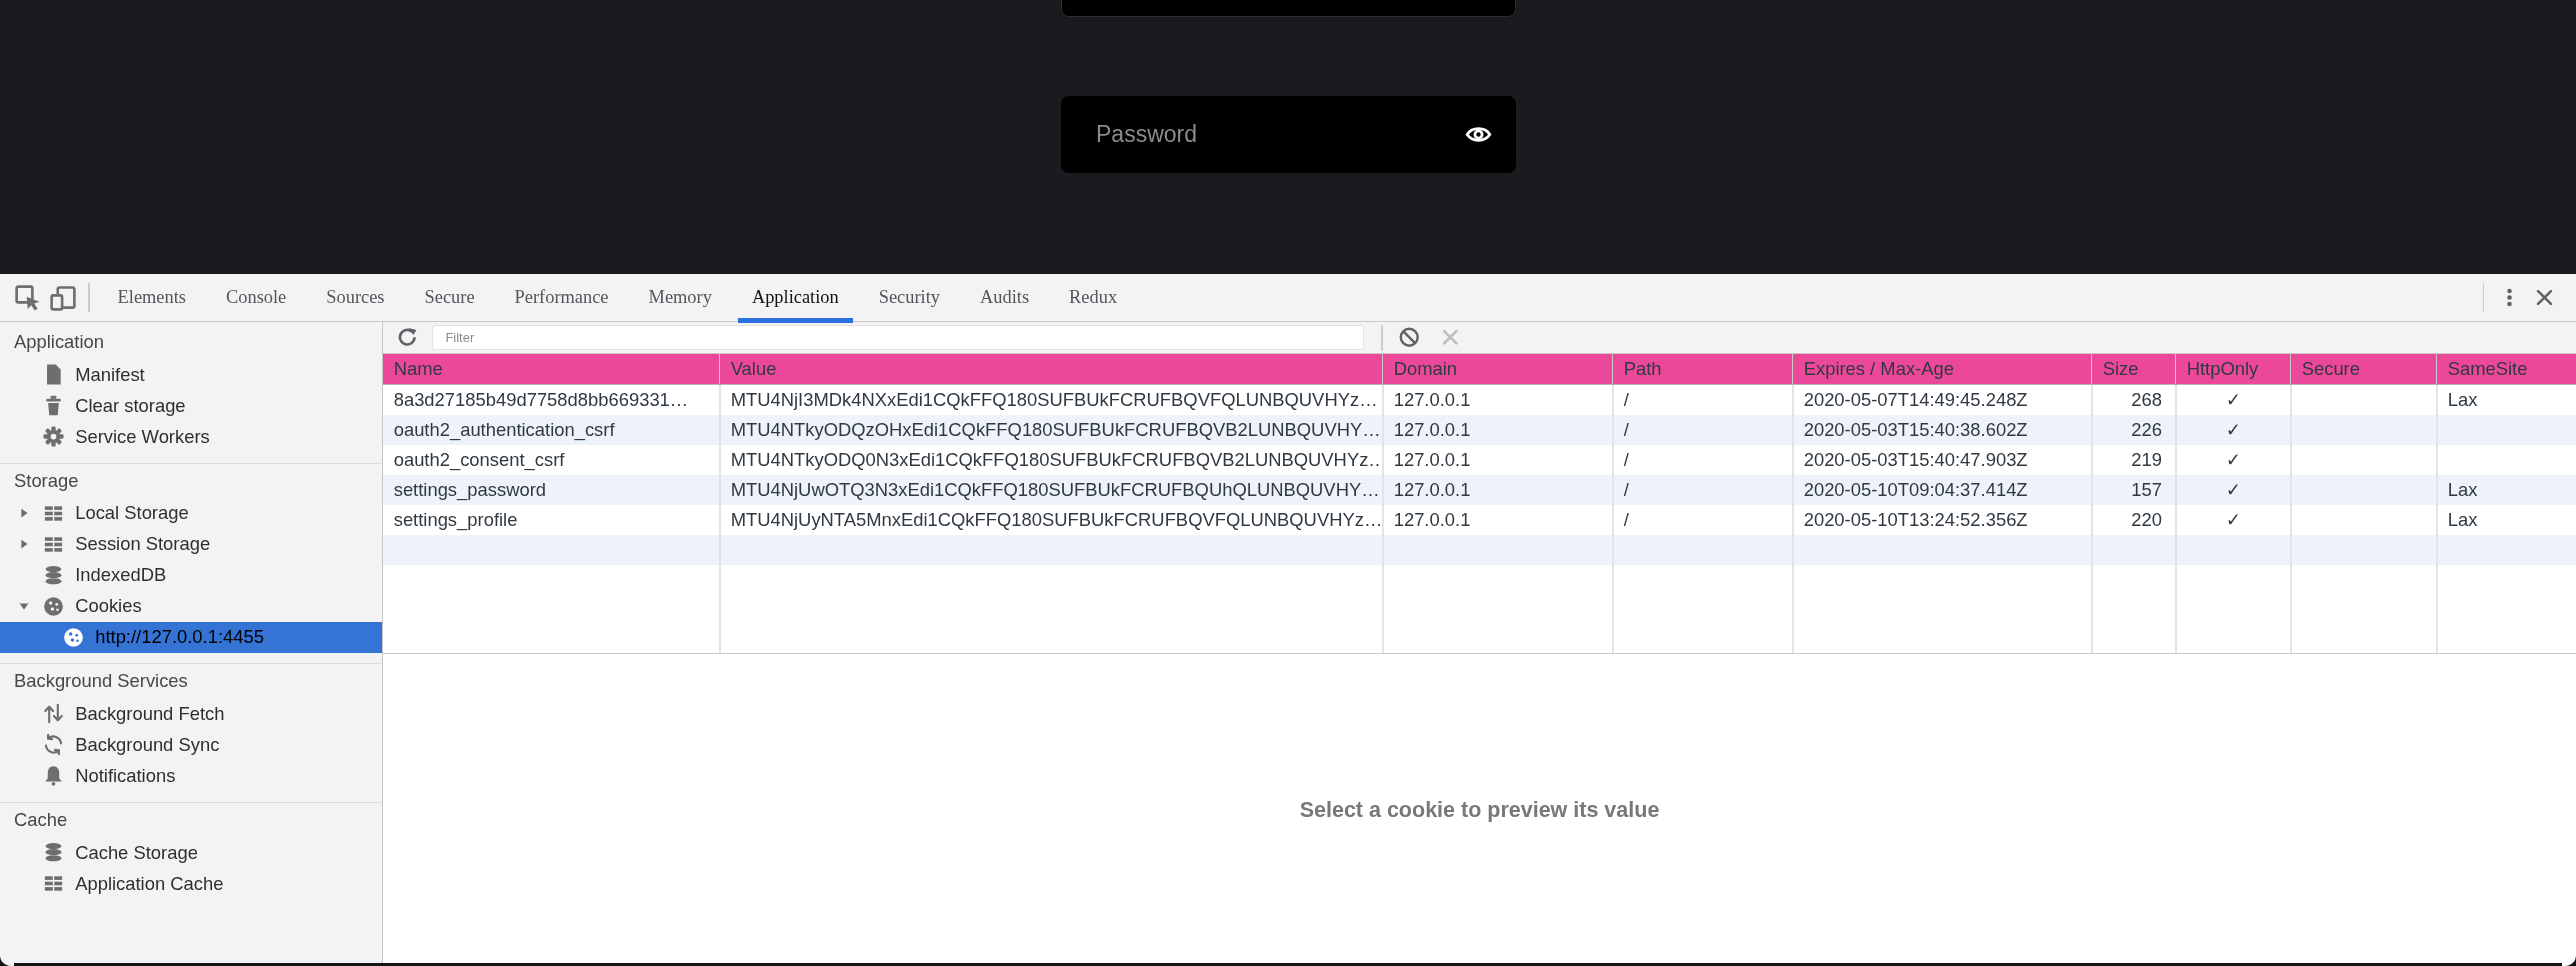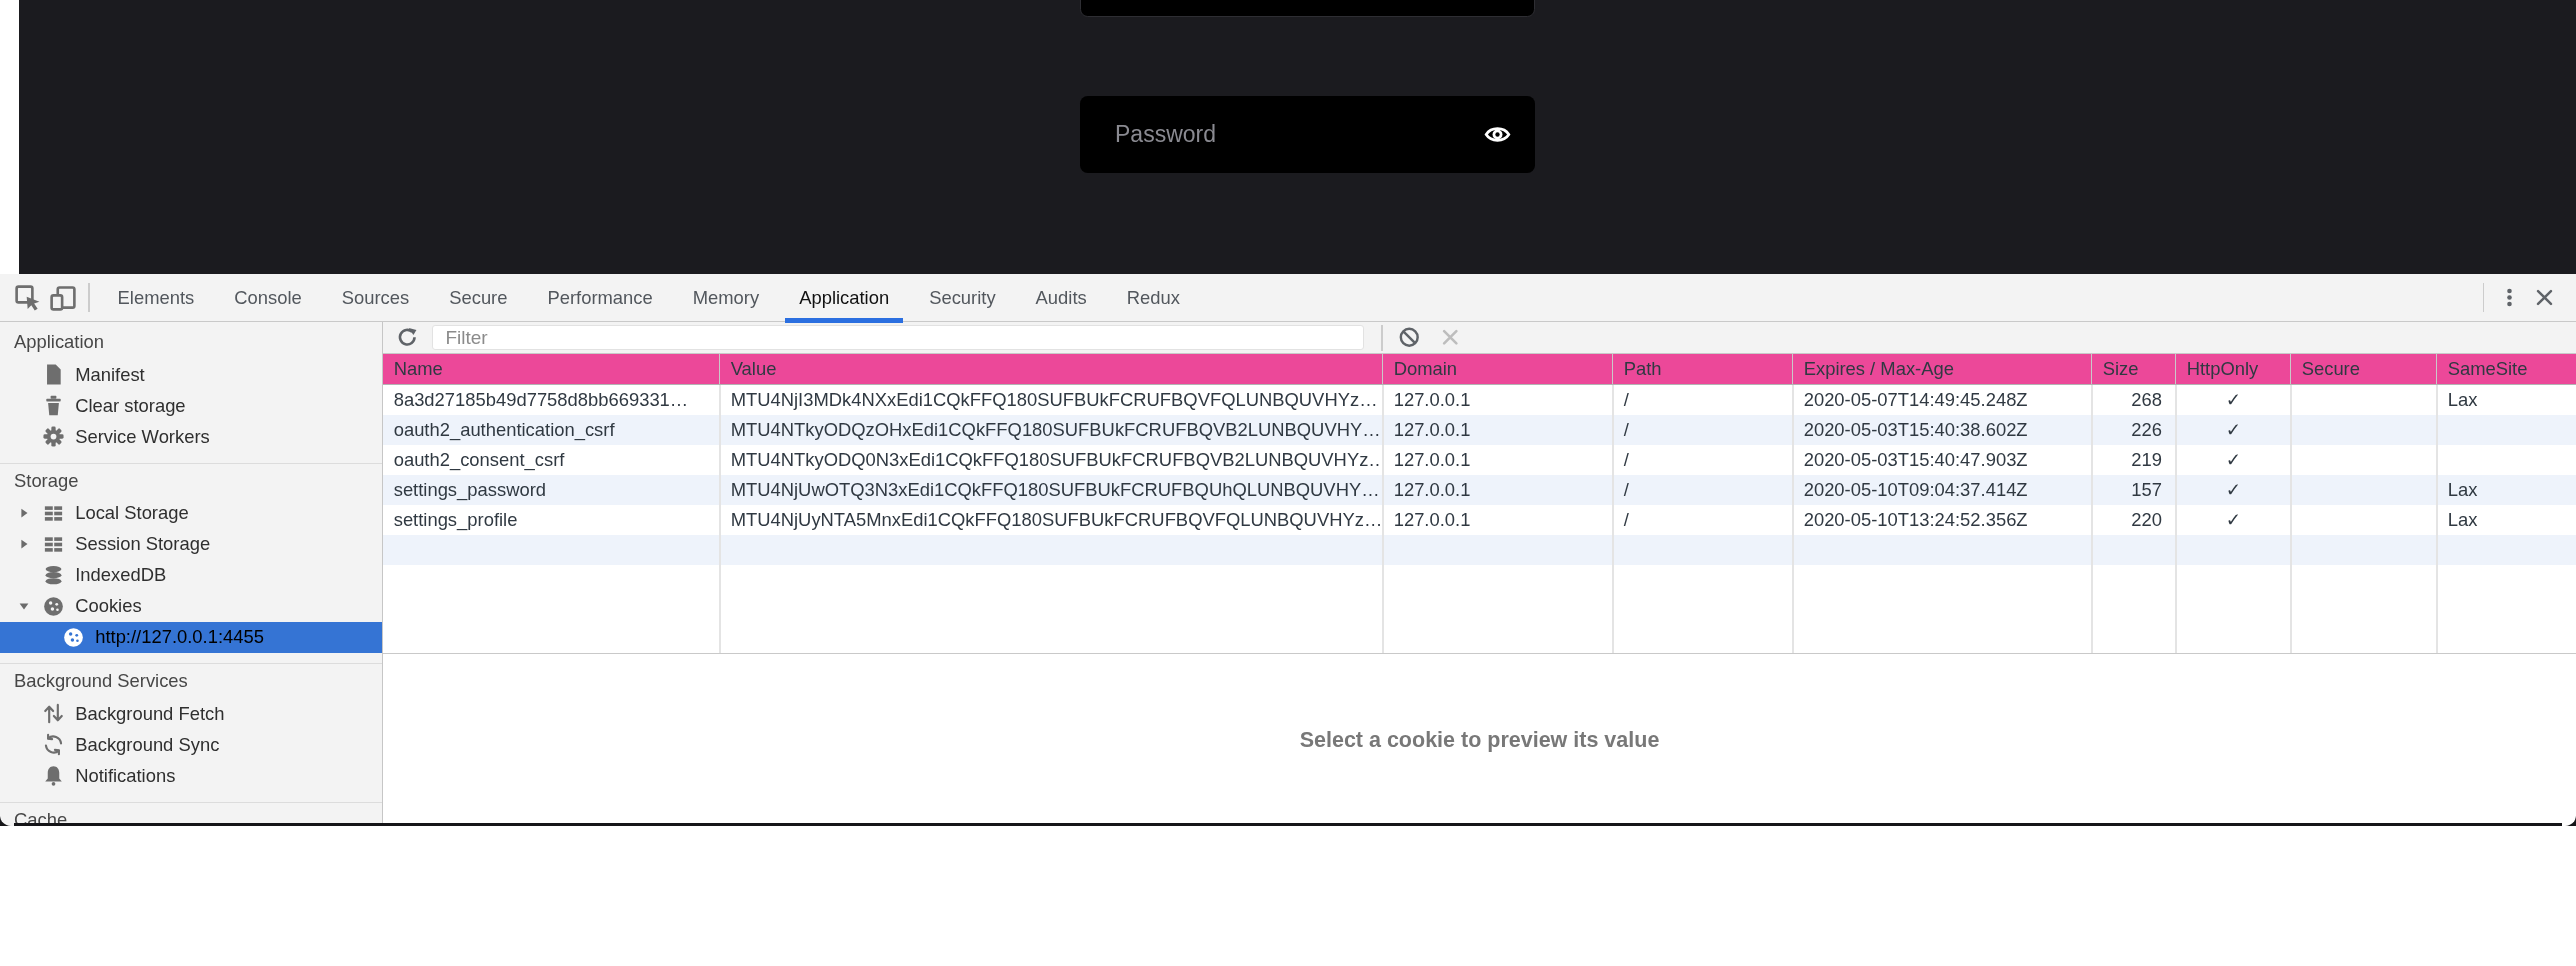--- a/index.html
+++ b/index.html
@@ -1,37 +1,37 @@
 <!DOCTYPE html>
 <html style="font-size:12.3px"><head>
 <meta charset="utf-8">
 <style>
   * { box-sizing: border-box; margin: 0; padding: 0; }
   html,body { width:2576px; height:966px; overflow:hidden; }
   body { font-family:"Liberation Sans", sans-serif; background:#fff; }
-  .screen { position:relative; width:2576px; height:826px; overflow:hidden;padding-left:19px; }
+  .screen { position:relative; width:2576px; height:966px; overflow:hidden; }
 
   
   .webpage { position:relative; width:100%; height:274px; background:#1b1b1f; overflow:hidden; }
   .field-cutoff { position:absolute; left:1061px; top:-12.3px; width:455px; height:29px;
                   background:#000; border:0.8px solid #2e2e33; border-radius:7.7px; }
   .password-field { position:absolute; left:1061px; top:96px; width:455px; height:77px;
                     background:#000; border-radius:7.7px; display:flex; align-items:center; }
   .password-field input { flex:1; background:transparent; border:none; outline:none;
                     color:#d7d7da; font-size:23px; padding:0 15.3px 0 35px;
                     font-family:"Liberation Sans", sans-serif; }
   .password-field input::placeholder { color:#8a8a91; opacity:1; }
   .eye { margin-right:23px; width:29px; height:29px; flex:0 0 auto; }
 
   
   .devtools { position:absolute; top:274px; left:0; right:0; bottom:0;
               background:#f3f3f3; display:flex; flex-direction:column;
               color:#303942; font-size:18.4px; }
   .tabbar { height:48px; flex:0 0 auto; display:flex; align-items:center;
-            background:#f3f3f3; border-bottom:1.5px solid #c9c9c9; padding-left:10.7px; }
+            background:#f3f3f3; border-bottom:1.5px solid #c9c9c9; padding-left:10.7px;font-family:Liberation Serif, serif; }
   .toolbtn { width:35px; height:35px; display:flex; align-items:center; justify-content:center;
              color:#6e6e6e; flex:0 0 auto; }
   .vdiv { width:1.5px; height:29px; background:#ccc; margin:0 7.7px; flex:0 0 auto; }
   .tabs { display:flex; height:48px; align-items:stretch; }
   .tab { padding:0 20px; display:flex; align-items:center; color:#52575d; position:relative;
          white-space:nowrap; }
   .tab.active { color:#111; }
   .tab.active::after { content:""; position:absolute; left:6.1px; right:6.1px; bottom:-1.5px;
                        height:4.6px; background:#2b6fe0; }
   .tabbar-right { margin-left:auto; display:flex; align-items:center; padding-right:14px; }
@@ -51,21 +51,21 @@
              --icon-hole:#f3f3f3; }
   .sb-item.selected { background:#3574d4; color:#000000; }
   .sb-item.selected .sb-icon { color:#fff; --icon-hole:#3574d4; }
 
   
   .main { flex:1; min-width:0; display:flex; flex-direction:column; background:#fff; }
   .filter-toolbar { height:32px; flex:0 0 auto; background:#f3f3f3; border-bottom:1.5px solid #c9c9c9;
                     display:flex; align-items:center; padding-left:12.3px; }
   .tb-icon { width:24.5px; height:24.5px; color:#5f6368; flex:0 0 auto; }
   .filter-input { width:932px; height:24.5px; margin-left:12.3px; background:#fff;
-                  border:0.8px solid #e2e2e2; border-radius:3.1px; font-size:19px; color:#333;
+                  border:0.8px solid #e2e2e2; border-radius:3.1px; font-size:13px; color:#333;
                   padding:0 12.3px; outline:none; font-family:"Liberation Sans", sans-serif; }
   .filter-input::placeholder { color:#8b8b8b; opacity:1; }
   .tb-sep { width:1.5px; height:26px; background:#ccc; margin:0 14px 0 17px; }
   .tb-icon.disabled { color:#bdbdbd; margin-left:17px; }
 
   .grid { flex:0 0 auto; }
   .grid-header { display:grid;
       grid-template-columns:337px 663px 230px 180px 299px 84px 115px 146px 138px;
       height:31px; background:#ec4899; border-bottom:1.5px solid #b3b3b3; }
   .gh-cell { display:flex; align-items:center; padding:0 10.7px; border-right:1.5px solid #c9c9c9;

